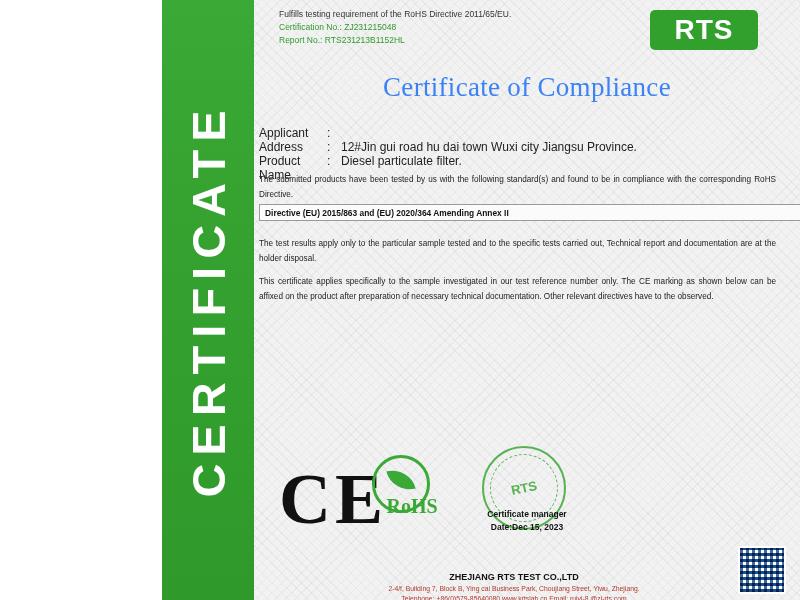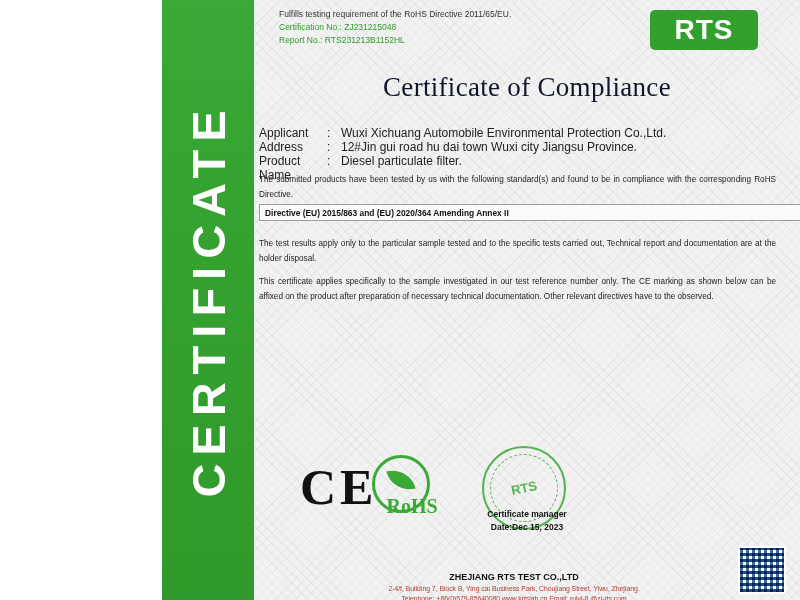--- a/index.html
+++ b/index.html
@@ -105,21 +105,21 @@
     justify-content: center;
     font-family: "Liberation Sans", sans-serif;
   }
   .title {
     position: absolute;
     left: 0;
     top: 72px;
     width: 546px;
     text-align: center;
     font-size: 27px;
-    color: #0f172a;
+    color: #3b82f6;
     font-family: "Liberation Serif", serif;
     letter-spacing: 0.3px;
   }
   
   .fields {
     position: absolute;
     left: 5px;
     top: 126px;
     width: 520px;
     font-size: 12px;
@@ -167,26 +167,25 @@
     font-weight: bold;
   }
   #para2 { top: 229px; margin-top: 7px; }
   #para3 { top: 274px; }
 
   
   .ce-mark {
     position: absolute;
     left: 25px;
     top: 458px;
-    font-size: 50px;
+    font-size: 72px;
     color: #111;
     font-family: "Liberation Serif", serif;
     letter-spacing: 4px;
     font-weight: bold;
-    margin-left: 21px;
   }
   .rohs-mark {
     position: absolute;
     left: 110px;
     top: 455px;
     width: 96px;
     height: 72px;
   }
   .rohs-leaf {
     position: absolute;
@@ -315,21 +314,20 @@
     </div>
 
     <div class="rts-logo">RTS</div>
 
     <div class="title">Certificate of Compliance</div>
 
     <div class="fields">
       <div class="field-row">
         <div class="field-label">Applicant</div>
         <div class="field-colon">:</div>
-        <div class="field-value">Wuxi Xichuang Automobile Environmental Protection Co.,Ltd.</div>
       </div>
       <div class="field-row">
         <div class="field-label">Address</div>
         <div class="field-colon">:</div>
         <div class="field-value">12#Jin gui road hu dai town Wuxi city Jiangsu Province.</div>
       </div>
       <div class="field-row">
         <div class="field-label">Product Name</div>
         <div class="field-colon">:</div>
         <div class="field-value">Diesel particulate filter.</div>

